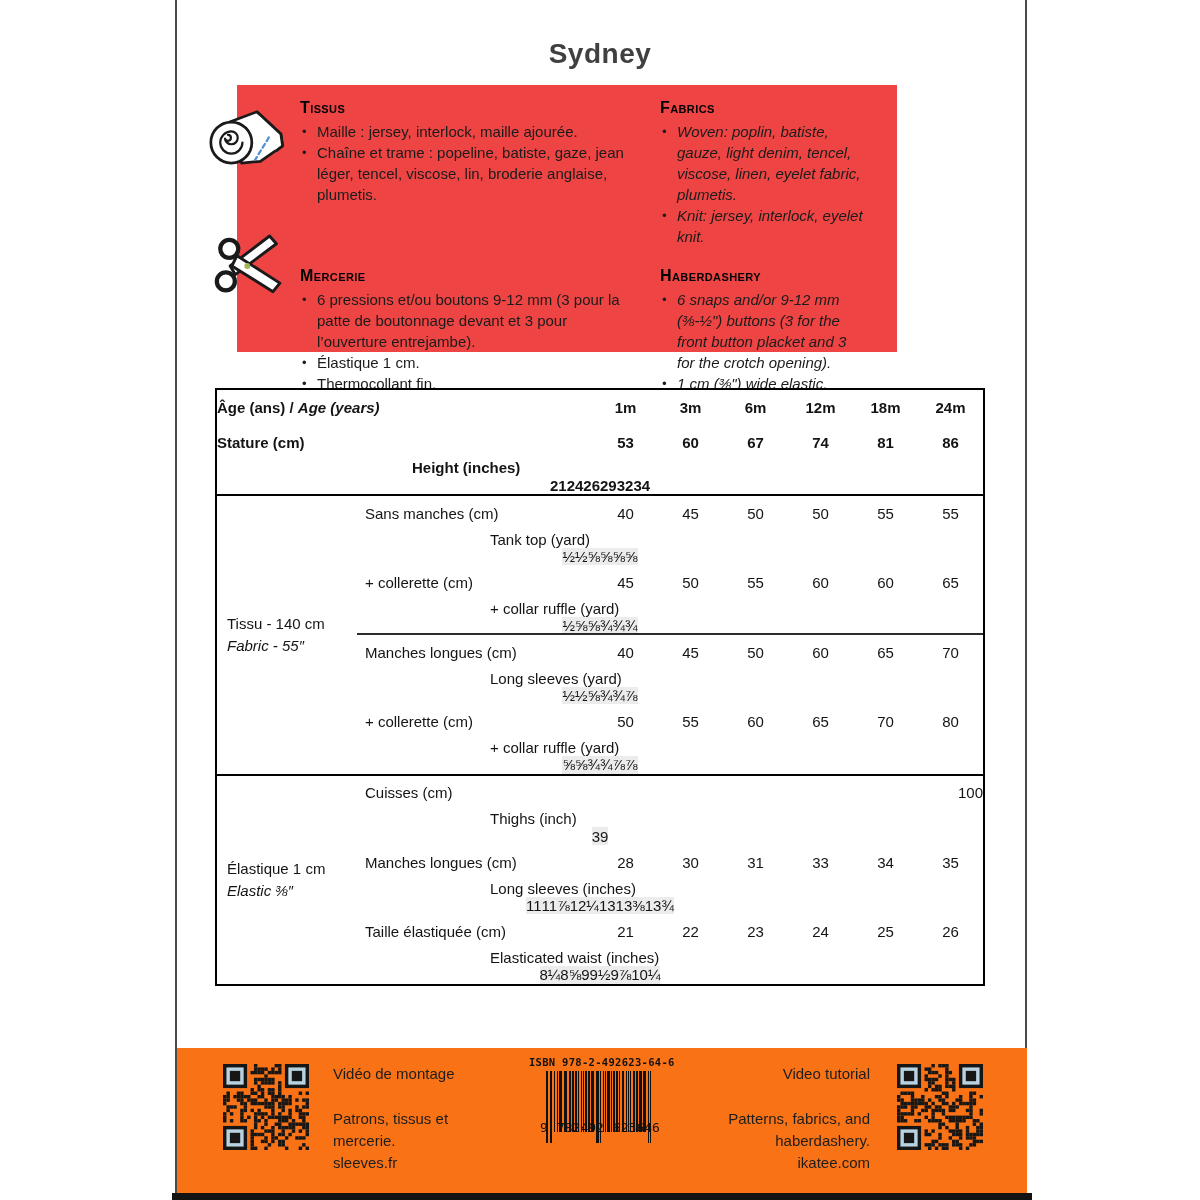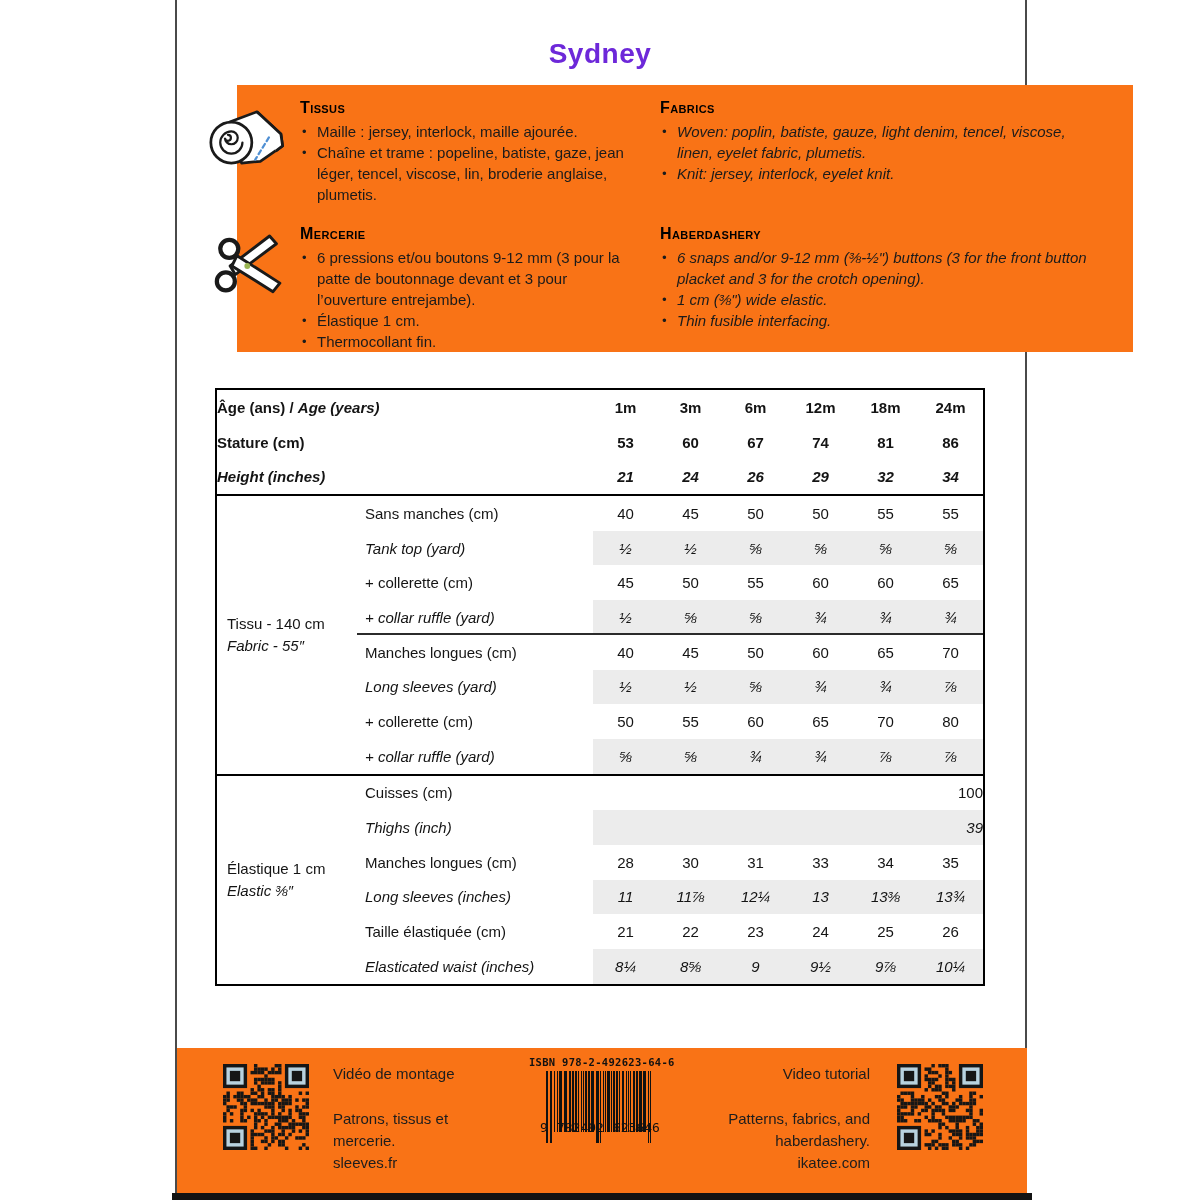--- a/index.html
+++ b/index.html
@@ -11,27 +11,27 @@
   .page{position:absolute;inset:0;background:#fff;}
 
   
   .edge{position:absolute;top:0;bottom:0;width:2px;background:#4a4a4a;}
   .edge-left{left:175px;}
   .edge-right{left:1025px;}
 
   
   .title{
     position:absolute;top:38px;left:0;width:100%;text-align:center;margin:0;
-    font-size:28px;font-weight:700;letter-spacing:.5px;color:#6d28d9;
+    font-size:28px;font-weight:700;letter-spacing:.5px;color:#404040;
   }
 
   
   .info-box{
-    position:absolute;left:237px;top:85px;width:896px;height:267px;
-    background:#f97316;box-sizing:border-box;padding:13px 34px 22px 63px;
+    position:absolute;left:237px;top:85px;width:660px;height:267px;
+    background:#ef4444;box-sizing:border-box;padding:13px 34px 22px 63px;
   }
   #info-grid{display:grid;grid-template-columns:336px 1fr;column-gap:24px;row-gap:19px;}
   .info-heading{
     margin:0 0 4px 0;font-size:16px;font-weight:700;color:#000;
     font-variant:small-caps;letter-spacing:.4px;line-height:19px;
   }
   .info-list{list-style:none;margin:0;padding:0;font-size:15px;line-height:21px;color:#1b1b1b;}
   .info-list li{position:relative;padding-left:17px;}
   .info-list li::before{content:"•";position:absolute;left:2px;top:0;font-size:13px;}
   .info-section.en .info-list{font-style:italic;}
@@ -49,21 +49,21 @@
   .t-row{display:flex;height:34.7px;align-items:center;}
   .t-header{border-bottom:2px solid #000;font-weight:700;}
   .t-hlabel{width:376px;flex:none;box-sizing:border-box;}
   .t-hlabel .lbl-en{font-style:italic;}
   .t-gcol{width:140px;flex:none;}
   .t-label{width:236px;flex:none;padding-left:8px;box-sizing:border-box;}
   .t-cells{flex:1;display:flex;height:100%;align-items:center;}
   .t-cells.shaded{background:#ececec;}
   .t-cell{flex:1;text-align:center;}
   .t-span{flex:1;text-align:right;}
-  .row-en{font-style:italic;}
+  .row-en{flex-direction:column;}
   .t-group{position:relative;}
   .t-group.g0{border-bottom:2px solid #000;}
   .t-row.divider-after{position:relative;}
   .t-row.divider-after::after{
     content:"";position:absolute;left:140px;right:0;bottom:0;height:2px;background:#2b2b2b;
   }
   .group-label{
     position:absolute;left:10px;top:50%;transform:translateY(-50%);
     width:130px;line-height:22px;font-size:15px;
   }

